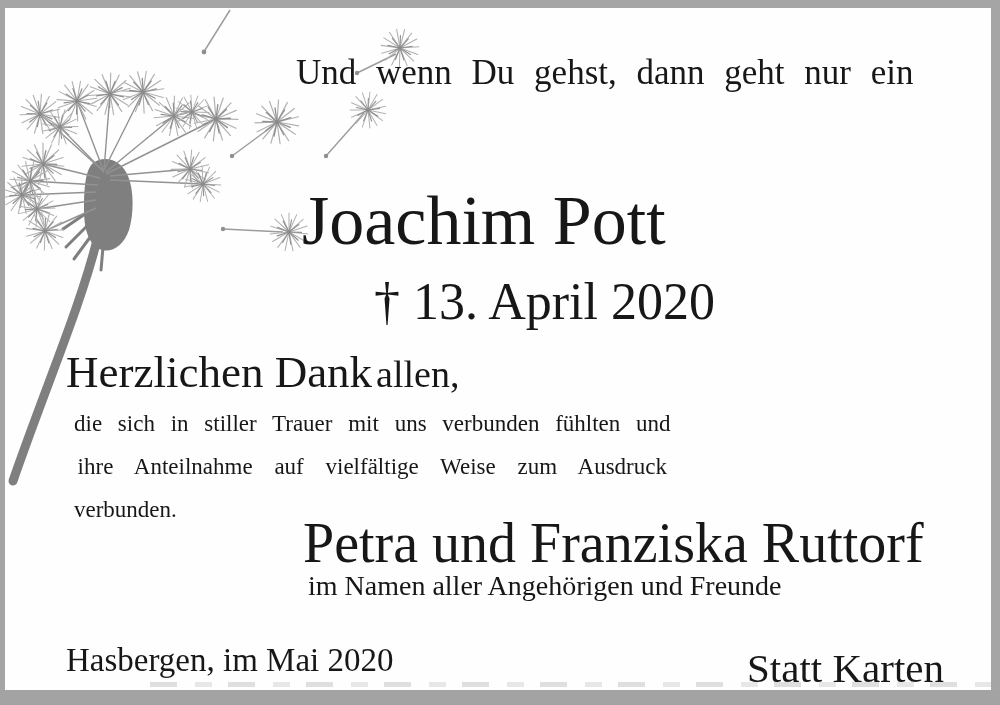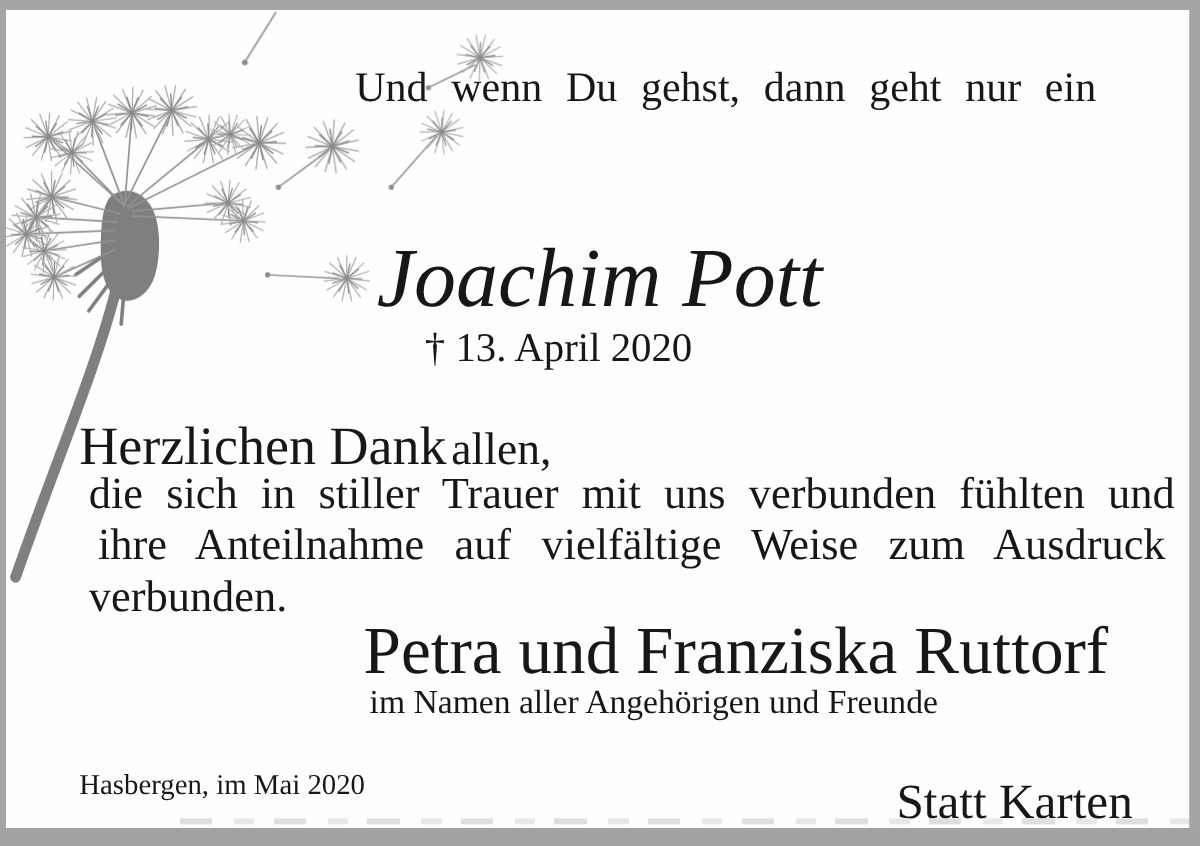--- a/index.html
+++ b/index.html
@@ -18,37 +18,37 @@
   .frame-bottom{position:absolute;bottom:0;left:0;right:0;height:15px;background:#a3a3a3;z-index:6;}
 
   .dandelion{position:absolute;left:0;top:0;z-index:1;}
 
   .txt{position:absolute;z-index:2;white-space:nowrap;}
 
   .quote{left:296px;top:50px;font-size:35px;line-height:46px;}
   .quote-l1{word-spacing:11px;}
   .quote-l2{word-spacing:1px;}
 
-  .name{left:302px;top:186px;font-size:70px;line-height:70px;font-weight:400;margin:12px;font-style:italic;}
-
-  .death-date{left:354px;top:272px;font-size:34px;}
+  .name{left:302px;top:186px;font-size:70px;line-height:70px;font-weight:400;margin:0;}
+
+  .death-date{left:374px;top:272px;font-size:52px;}
 
   .thanks{left:66px;top:346px;}
   .thanks-big{font-size:45px;}
   .thanks-small{font-size:38px;}
 
-  .body-text{left:74px;top:390px;font-size:37px;line-height:43px;}
+  .body-text{left:74px;top:402px;font-size:23px;line-height:43px;}
   .body-l1{word-spacing:10px;}
   .body-l2{word-spacing:16px;text-align:center;}
   .body-l3{word-spacing:2px;}
 
   .sig-names{left:303px;top:511px;font-size:56px;}
   .sig-sub{left:308px;top:570px;font-size:28px;}
 
-  .place-date{left:66px;top:642px;font-size:24px;}
+  .place-date{left:66px;top:642px;font-size:33px;}
   .card-note{right:56px;top:644px;font-size:41px;}
 
   
   .redacted-line{
     position:absolute;left:150px;right:9px;top:682px;height:5px;z-index:4;
     background:repeating-linear-gradient(90deg,#d9d9d9 0 27px,transparent 27px 45px,#e3e3e3 45px 62px,transparent 62px 78px);
     opacity:.85;
   }
 </style>
 </head>

